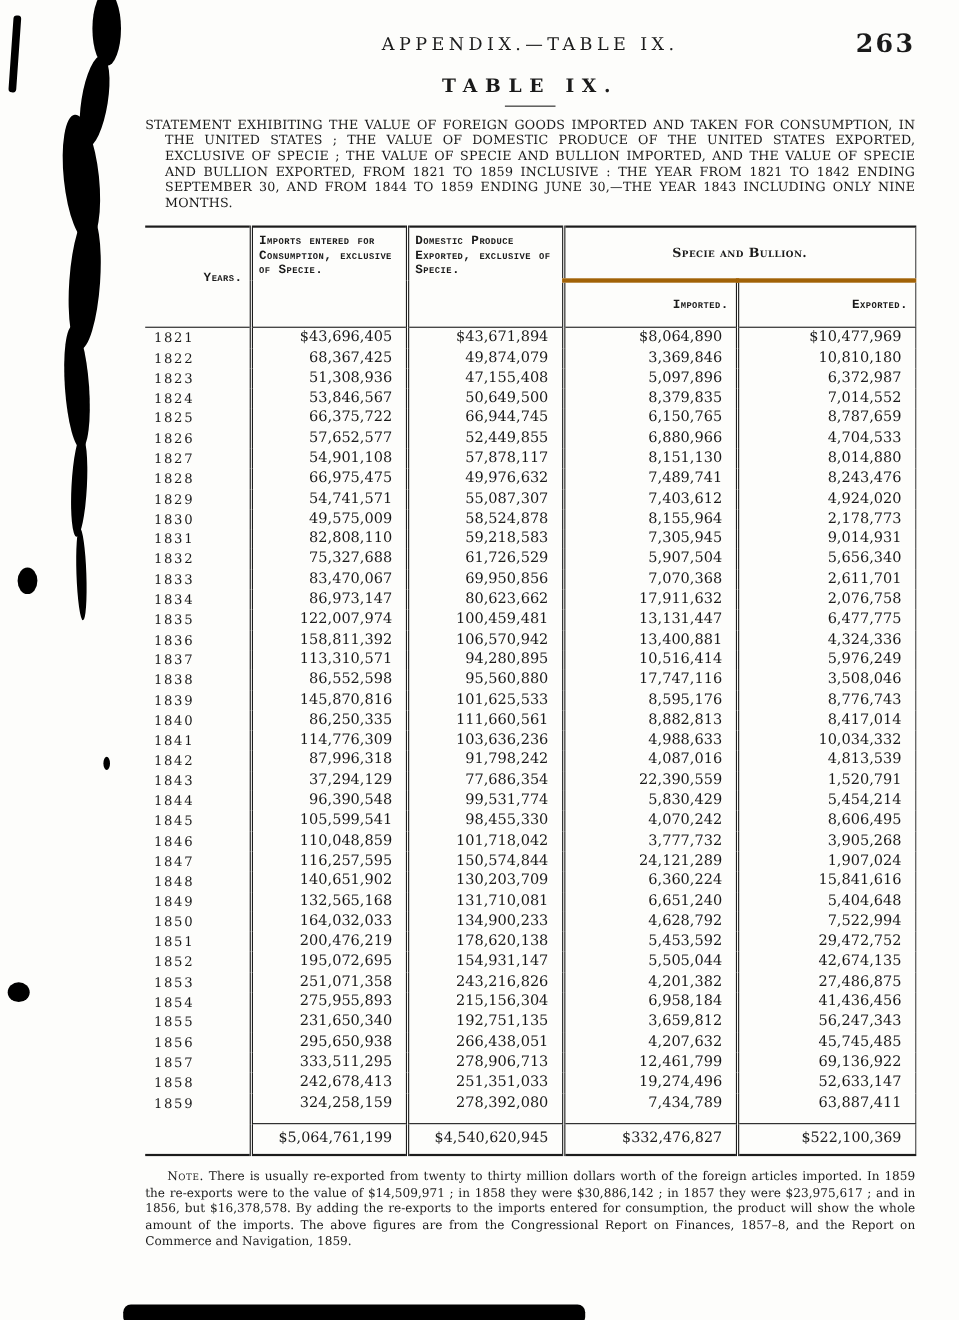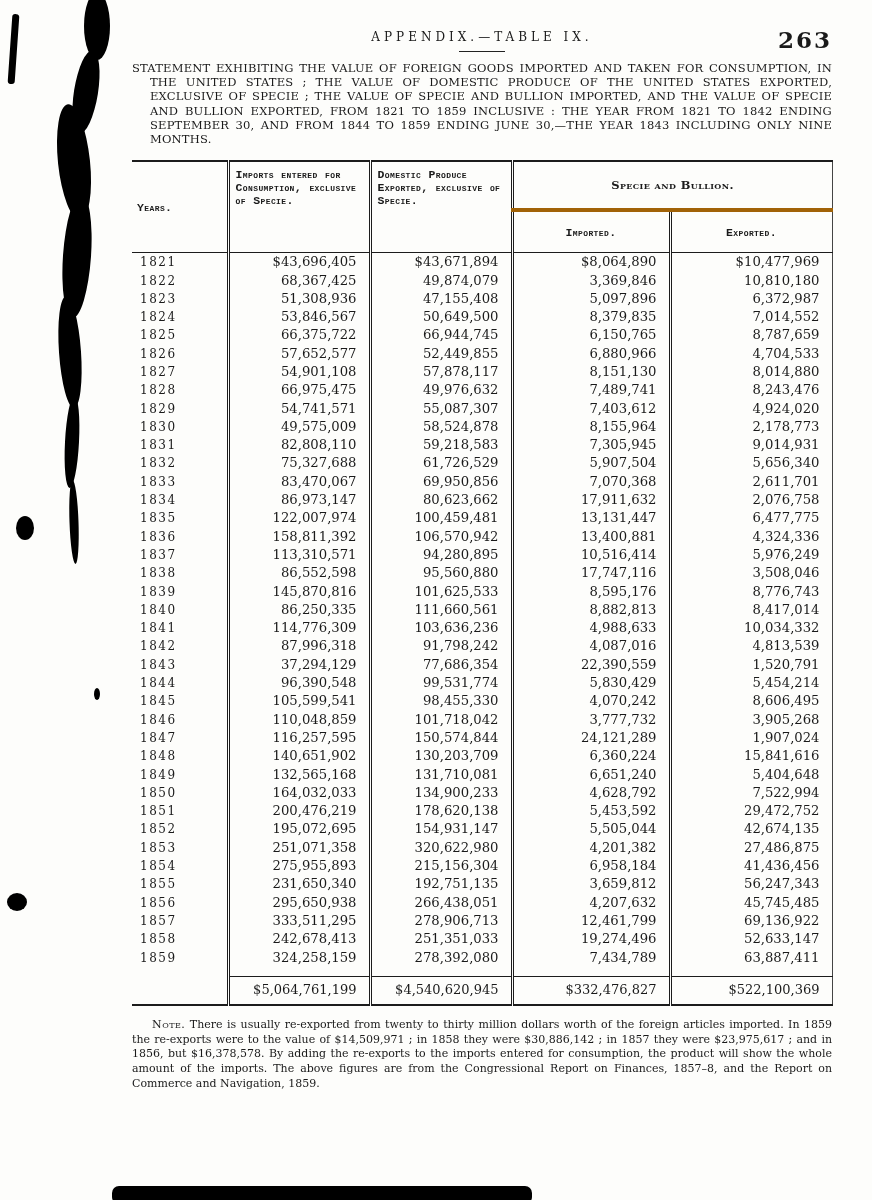--- a/index.html
+++ b/index.html
@@ -14,21 +14,21 @@
     background:#fdfdfb; overflow:hidden;
   }
   .artifacts {
     position:absolute; left:0; top:0; width:872px; height:1200px;
     pointer-events:none;
   }
   .content { position:absolute; left:132px; top:0; width:700px; }
 
   .running-head {
     text-align:center; padding-top:30px;
-    font-size:12px; letter-spacing:4px; white-space:nowrap;
+    font-size:16px; letter-spacing:4px; white-space:nowrap;
   }
   .page-number {
     position:absolute; top:26px; left:646px;
     font-size:23px; font-weight:bold; letter-spacing:2px;
   }
   .table-title {
     text-align:center; margin:20px 0 0 0;
     font-size:17px; font-weight:bold; letter-spacing:7px;
   }
   .title-rule {
@@ -47,24 +47,24 @@
     margin-top:14px;
     border-top:2px solid #1c1c1c;
     border-bottom:2.5px solid #1c1c1c;
     border-right:1px solid #444;
   }
   thead th {
     font-weight:600; font-variant:small-caps;
     font-size:11.5px; line-height:13px; letter-spacing:0.4px;
     padding:4px 6px; vertical-align:middle;
   }
-  th.th-years { text-align:left; padding-left:5px; }
+  th.th-years { text-align:right; padding-left:5px; }
   th.th-imports, th.th-domestic { text-align:left; vertical-align:top; padding-top:6px; }
   th.th-group { text-align:center; border-bottom:4px solid #a16207; height:38px; }
-  th.th-sub { text-align:center; height:32px; }
+  th.th-sub { text-align:right; height:32px; }
   th.rule-bottom { border-bottom:1.6px solid #1c1c1c;font-family:Liberation Mono, monospace; }
   th.vsep, td.vsep, tbody td + td, tfoot td + td { border-left:3px double #1c1c1c; }
 
   tbody td {
     font-size:13.2px; line-height:18.3px;
     text-align:right; padding:0 12px 0 0; white-space:nowrap; overflow:hidden;
   }
   tbody td.year {
     text-align:left; padding:0 0 0 8px;
     font-size:12px; letter-spacing:1.5px;
@@ -104,20 +104,21 @@
     <ellipse fill="#000" cx="97" cy="694" rx="3" ry="6"></ellipse>
     <ellipse fill="#000" cx="17" cy="902" rx="10" ry="9"></ellipse>
     <rect fill="#000" x="112" y="1186" width="420" height="18" rx="7"></rect>
   </svg>
 
   <div class="content">
 
     <div class="running-head">APPENDIX.—TABLE IX.</div>
     <div class="page-number">263</div>
 
+    <div class="table-title">TABLE IX.</div>
     <hr class="title-rule">
 
     <p class="statement">STATEMENT EXHIBITING THE VALUE OF FOREIGN GOODS IMPORTED AND TAKEN FOR CONSUMPTION, IN THE UNITED STATES ; THE VALUE OF DOMESTIC PRODUCE OF THE UNITED STATES EXPORTED, EXCLUSIVE OF SPECIE ; THE VALUE OF SPECIE AND BULLION IMPORTED, AND THE VALUE OF SPECIE AND BULLION EXPORTED, FROM 1821 TO 1859 INCLUSIVE : THE YEAR FROM 1821 TO 1842 ENDING SEPTEMBER 30, AND FROM 1844 TO 1859 ENDING JUNE 30,—THE YEAR 1843 INCLUDING ONLY NINE MONTHS.</p>
 
     <table class="main">
       <colgroup>
         <col style="width:96px">
           <col style="width:142px">
           <col style="width:142px">
           <col style="width:158px">
@@ -356,21 +357,21 @@
           <tr>
             <td class="year">1852</td>
             <td class="num">195,072,695</td>
             <td class="num">154,931,147</td>
             <td class="num">5,505,044</td>
             <td class="num">42,674,135</td>
           </tr>
           <tr>
             <td class="year">1853</td>
             <td class="num">251,071,358</td>
-            <td class="num">320,622,980</td>
+            <td class="num">243,216,826</td>
             <td class="num">4,201,382</td>
             <td class="num">27,486,875</td>
           </tr>
           <tr>
             <td class="year">1854</td>
             <td class="num">275,955,893</td>
             <td class="num">215,156,304</td>
             <td class="num">6,958,184</td>
             <td class="num">41,436,456</td>
           </tr>

